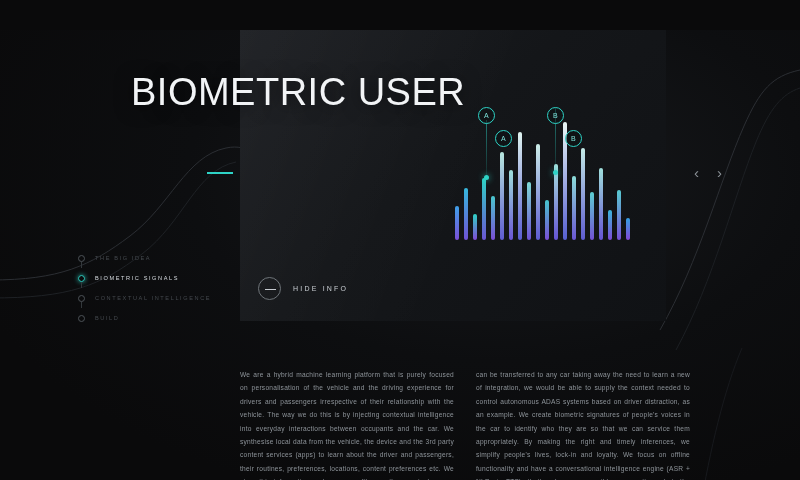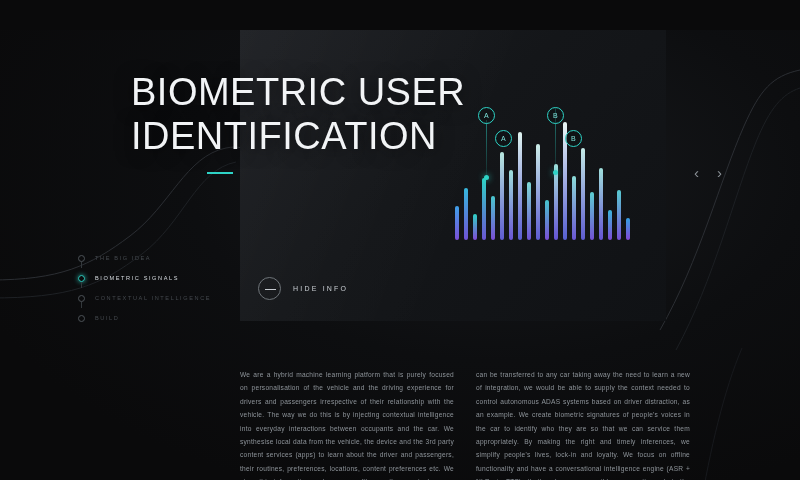--- a/index.html
+++ b/index.html
@@ -214,21 +214,20 @@
     <path d="M-10 268 C 70 268, 100 256, 142 224 C 184 192, 196 140, 236 132" fill="none" stroke="#1e2125" stroke-width="1"></path>
     <path d="M660 300 C 700 230, 720 150, 744 96 C 760 60, 772 46, 800 40" fill="none" stroke="#2b2e33" stroke-width="1"></path>
     <path d="M676 320 C 714 250, 734 166, 756 112 C 770 78, 782 64, 800 58" fill="none" stroke="#1c1f23" stroke-width="1"></path>
     <path d="M700 480 C 710 420, 724 360, 742 318" fill="none" stroke="#17191d" stroke-width="1"></path>
   </svg>
 
   <div class="slide-card"></div>
 
   <h1 class="headline">
     <span>BIOMETRIC USER</span>
-    <span>IDENTIFICATION</span>
   </h1>
 
   <div class="rule"></div>
 
 
   <div class="hide-info">
     <span class="circ"></span>
     <span class="lbl">HIDE INFO</span>
   </div>
 

